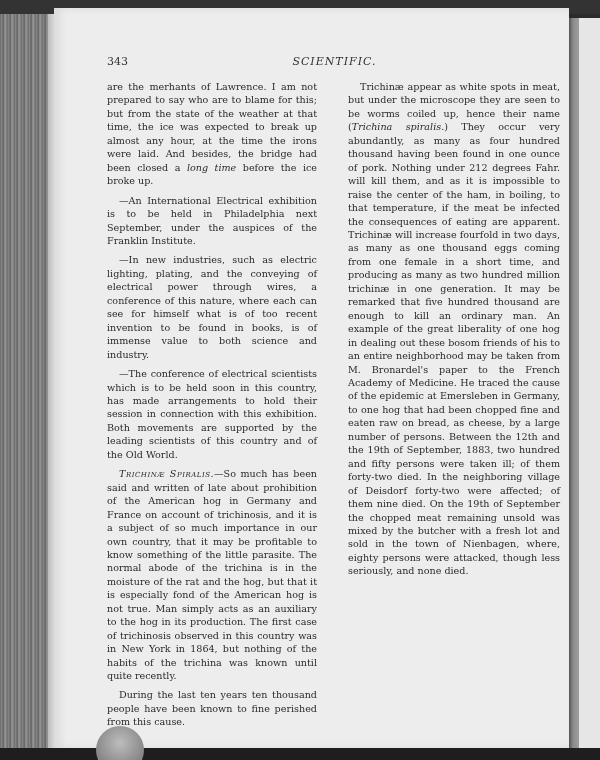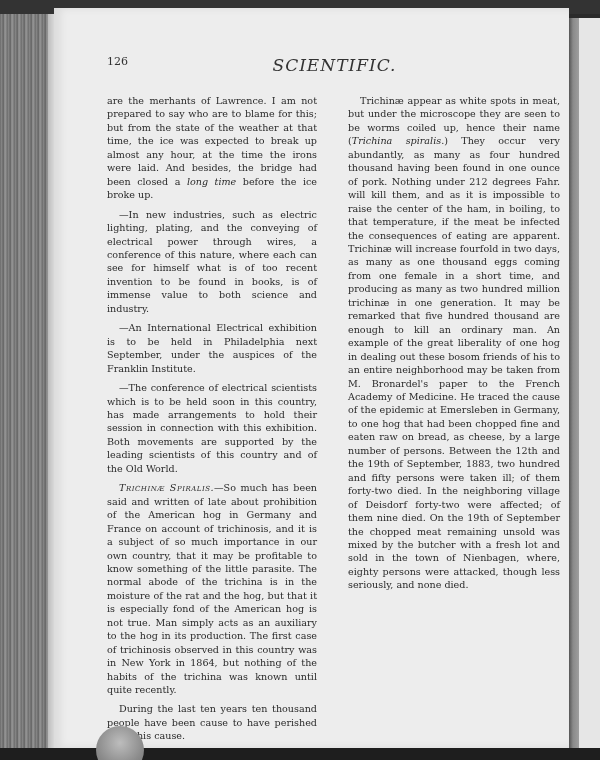--- a/index.html
+++ b/index.html
@@ -42,24 +42,24 @@
     border-radius: 50%;
     background: radial-gradient(circle at 50% 35%, #bdbdbd, #8a8a8a 60%, #6e6e6e);
   }
   .running-head {
     position: absolute; left: 107px; top: 55px; width: 455px; height: 16px;
     font-size: 11px; color: #333;
   }
   .page-number { position: absolute; left: 0; top: 0; }
   .head-title {
     position: absolute; left: 0; width: 100%; text-align: center; top: 0;
-    font-style: italic; letter-spacing: 1px; font-size: 17px;
+    font-style: italic; letter-spacing: 1px; font-size: 11px;
   }
   .col {
-    position: absolute; top: 94px; width: 210px;
+    position: absolute; top: 80px; width: 210px;
     font-size: 9.6px; line-height: 13.45px; color: #2a2a2a;
     text-align: justify;
   }
   .col.left { left: 107px; }
   .col.right { left: 348px; width: 212px; }
   .col p { margin: 0 0 6px 0; text-indent: 12px; }
   .col p.noindent { text-indent: 0; }
   .sc { font-variant: small-caps; letter-spacing: 0.5px; font-style: italic; }
   em { }
 </style>
@@ -67,30 +67,30 @@
 <body>
 
 <div class="top-dark"></div>
 <div class="page-edges-left"></div>
 <div class="page"></div>
 <div class="right-edge"></div>
 <div class="right-page"></div>
 <div class="bottom-dark"></div>
 
 <div class="running-head">
-  <span class="page-number">126</span>
+  <span class="page-number">343</span>
   <span class="head-title">SCIENTIFIC.</span>
 </div>
 
 <div class="col left">
   <p class="noindent"><span>are the merhants of Lawrence.  I am not prepared to say who are to blame for this; but from the state of the weather at that time, the ice was expected to break up almost any hour, at the time the irons were laid.   And besides, the bridge had been closed a </span><em>long time</em><span> before the ice broke up.</span></p>
+  <p>—An International Electrical exhibition is to be held in Philadelphia next September, under the auspices of the Franklin Institute.</p>
   <p>—In new industries, such as electric lighting, plating, and the conveying of electrical power through wires, a conference of this nature, where each can see for himself what is of too recent invention to be found in books, is of immense value to both science and industry.</p>
-  <p>—An International Electrical exhibition is to be held in Philadelphia next September, under the auspices of the Franklin Institute.</p>
   <p>—The conference of electrical scientists which is to be held soon in this country, has made arrangements to hold their session in connection with this exhibition.   Both movements are supported by the leading scientists of this country and of the Old World.</p>
   <p><span class="sc">Trichinæ Spiralis.</span><span>—So much has been said and written of late about prohibition of the American hog in Germany and France on account of trichinosis, and it is a subject of so much importance in our own country, that it may be profitable to know something of the little parasite.   The normal abode of the trichina is in the moisture of the rat and the hog, but that it is especially fond of the American hog is not true.   Man simply acts as an auxiliary to the hog in its production.   The first case of trichinosis observed in this country was in New York in 1864, but nothing of the habits of the trichina was known until quite recently.</span></p>
-  <p>During the last ten years ten thousand people have been cause to have perished from this cause.</p>
+  <p>During the last ten years ten thousand people have been known to fine perished from this cause.</p>
 </div>
 
 <div class="col right">
   <p><span>Trichinæ appear as white spots in meat, but under the microscope they are seen to be worms coiled up, hence their name (</span><em>Trichina spiralis.</em><span>) They occur very abundantly, as many as four hundred thousand having been found in one ounce of pork. Nothing under 212 degrees Fahr. will kill them, and as it is impossible to raise the center of the ham, in boiling, to that temperature, if the meat be infected the consequences of eating are apparent.   Trichinæ will increase fourfold in two days, as many as one thousand eggs coming from one female in a short time, and producing as many as two hundred million trichinæ in one generation.   It may be remarked that five hundred thousand are enough to kill an ordinary man.   An example of the great liberality of one hog in dealing out these bosom friends of his to an entire neighborhood may be taken from M. Bronardel's paper to the French Academy of Medicine.   He traced the cause of the epidemic at Emersleben in Germany, to one hog that had been chopped fine and eaten raw on bread, as cheese, by a large number of persons.   Between the 12th and the 19th of September, 1883, two hundred and fifty persons were taken ill; of them forty-two died.   In the neighboring village of Deisdorf forty-two were affected; of them nine died.   On the 19th of September the chopped meat remaining unsold was mixed by the butcher with a fresh lot and sold in the town of Nienbagen, where, eighty persons were attacked, though less seriously, and none died.</span></p>
 </div>
 
 <div class="thumb"></div>
 
 </body></html>

